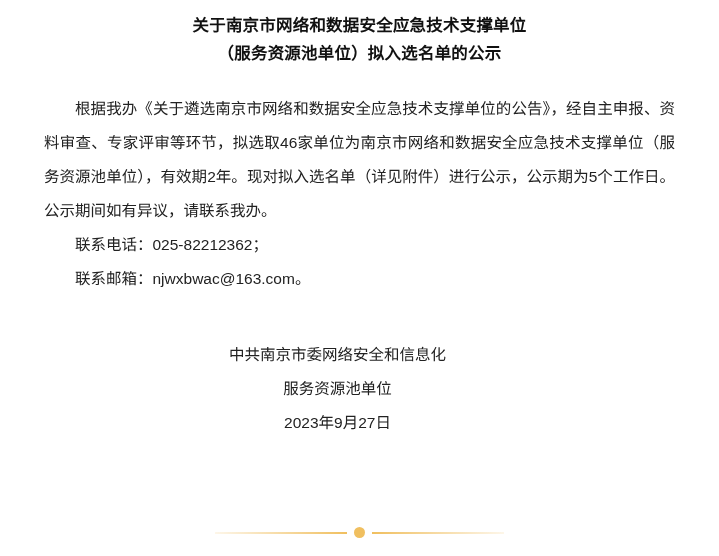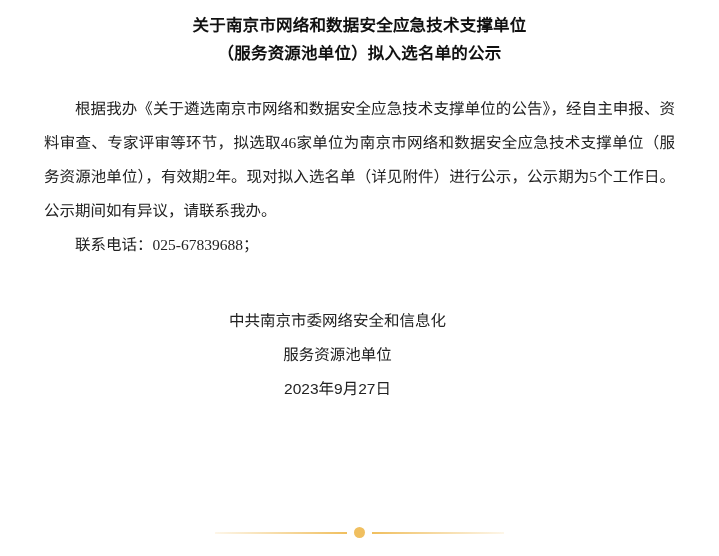--- a/index.html
+++ b/index.html
@@ -34,21 +34,20 @@
     display: block;
     font-family: Liberation Mono, monospace;
   }
   .body-text {
     margin-top: 22px;
     font-size: 15.5px;
     line-height: 34px;
     color: #222222;
     text-align: justify;
     padding: 0 22px 0 22px;
-    font-family: Liberation Serif, serif;
   }
   .para {
     text-indent: 2em;
   }
   .contact {
     text-indent: 2em;
     margin-top: 0;
   }
   .attachment {
     text-indent: 2em;
@@ -99,21 +98,22 @@
 
 <div class="page">
 
   <div class="title">
     <span>关于南京市网络和数据安全应急技术支撑单位</span>
     <span class="line2">（服务资源池单位）拟入选名单的公示</span>
   </div>
 
   <div class="body-text">
     <div class="para">根据我办《关于遴选南京市网络和数据安全应急技术支撑单位的公告》，经自主申报、资料审查、专家评审等环节，拟选取46家单位为南京市网络和数据安全应急技术支撑单位（服务资源池单位），有效期2年。现对拟入选名单（详见附件）进行公示，公示期为5个工作日。公示期间如有异议，请联系我办。</div>
-    <div class="contact">联系电话：025-67839688；</div>
+    <div class="contact">联系电话：025-82212362；</div>
+    <div class="contact">联系邮箱：njwxbwac@163.com。</div>
   </div>
 
   <div class="signature">
     <span class="sig-line">中共南京市委网络安全和信息化</span>
     <span class="sig-line">服务资源池单位</span>
     <span class="sig-line">2023年9月27日</span>
   </div>
 
   <div class="footer-ornament">
     <span class="orn-bar left"></span>

